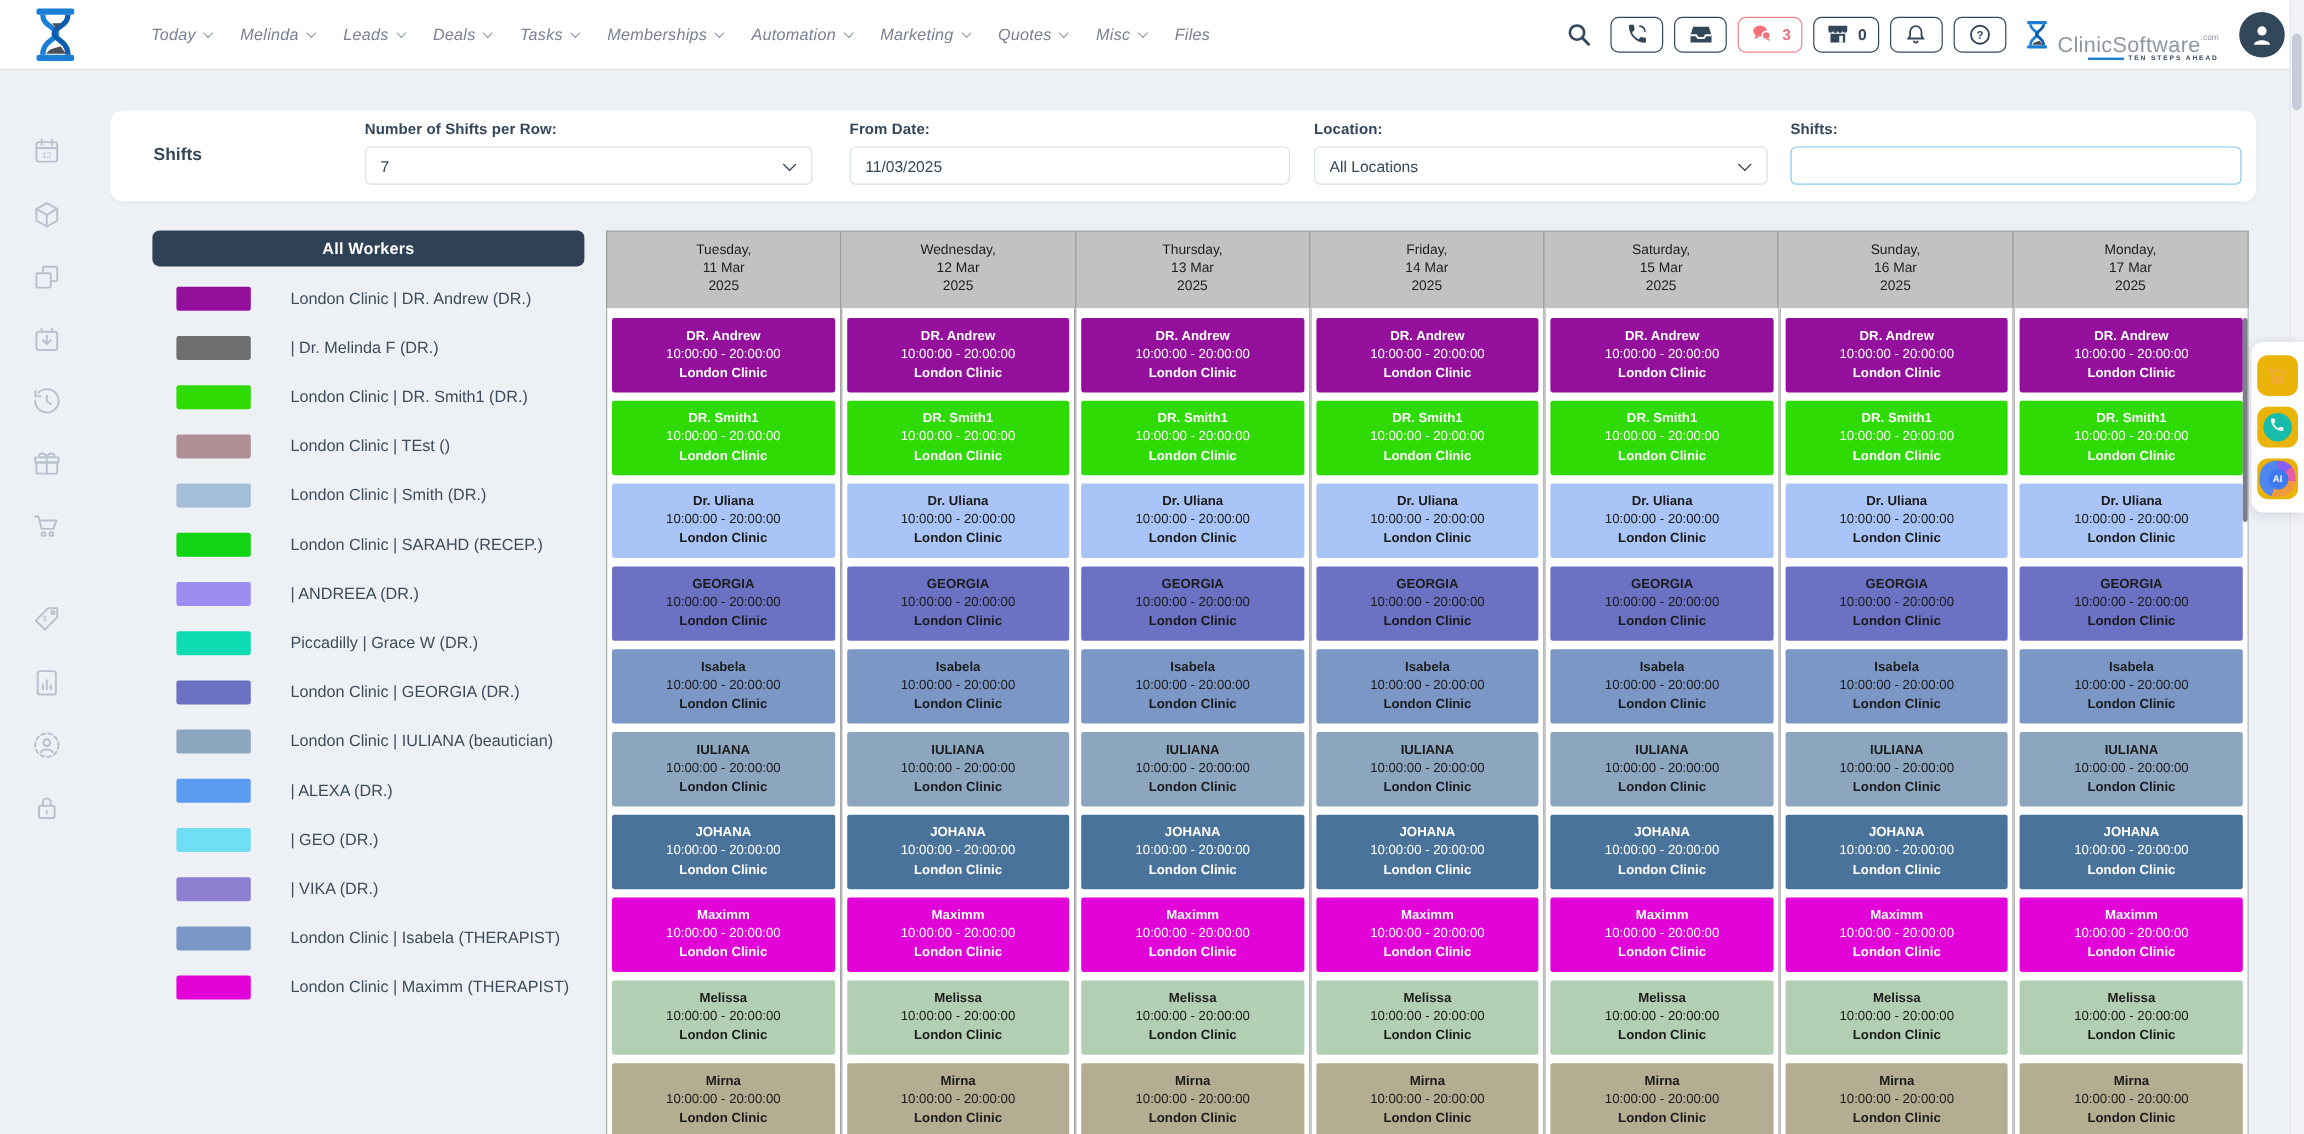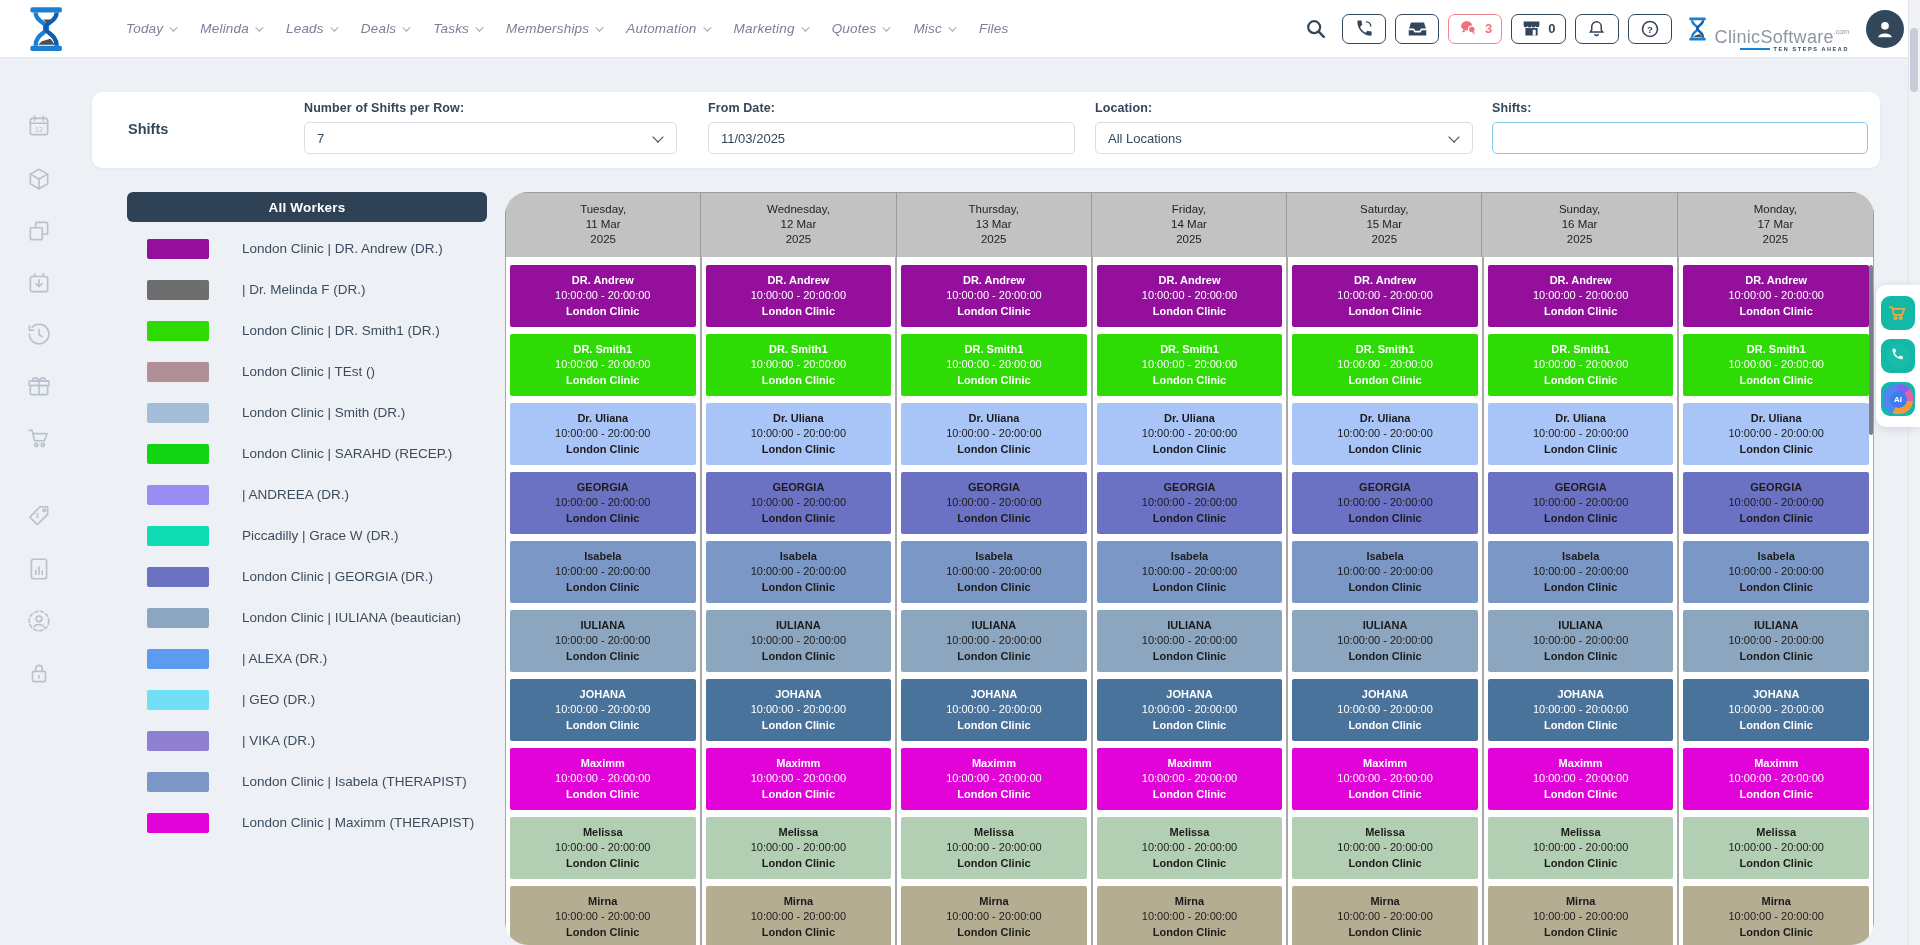--- a/index.html
+++ b/index.html
@@ -49,38 +49,38 @@
 
   
   .workers { position:absolute; left:127px; top:192px; width:360px; z-index:6; }
   .workers-header { height:30px; background:#2e4155; border-radius:6px; color:#fff; font-size:13.5px; font-weight:700; display:flex; align-items:center; justify-content:center; letter-spacing:.2px; }
   .worker-rows { padding-top:6px; }
   .worker-row { height:41px; display:flex; align-items:center; cursor:pointer; }
   .swatch { width:62px; height:20px; margin-left:20px; border-radius:2px; flex:0 0 auto; }
   .worker-label { margin-left:33px; font-size:13.5px; color:#3d4c5c; font-weight:500; white-space:nowrap; }
 
   
-  .calendar { position:absolute; left:505px; top:192px; width:1369px; bottom:0; z-index:6; overflow:hidden;border-radius:23px; }
+  .calendar { position:absolute; left:505px; top:192px; width:1369px; bottom:0; z-index:6; overflow:hidden; }
   .cal-header { display:grid; grid-template-columns:repeat(7,1fr); height:65px; background:#c2c2c2; border:1px solid #9b9b9b; border-bottom:none; }
   .cal-hcell { border-right:1px solid #9b9b9b; text-align:center; padding-top:9px; font-size:11.5px; color:#1e1e1e; line-height:15px; font-weight:500; }
   .cal-hcell:last-child { border-right:none; }
   .cal-body { position:absolute; top:65px; left:0; right:0; bottom:0; display:grid; grid-template-columns:repeat(7,1fr); }
   .cal-col { border-left:1px solid #a8a8a8; border-right:1px solid #a8a8a8; background:#fff; padding:0 4px; }
   .shift-block { height:62px; margin-top:7px; border-radius:2px; display:flex; flex-direction:column; justify-content:center; text-align:center; font-size:11px; line-height:15.5px; cursor:pointer; }
   .shift-block:first-child { margin-top:8px; }
   .shift-name { font-weight:700; }
   .shift-time { font-weight:400; }
   .shift-loc  { font-weight:600; }
   .cal-scroll-thumb { position:absolute; left:1869px; top:265px; width:4px; height:170px; background:#7c828c; border-radius:2px; z-index:8; }
 
   
   .page-scrollbar { position:absolute; top:0; bottom:0; right:0; width:12px; background:#f0f2f6; border-left:1px solid #e3e7ed; z-index:40; }
   .page-scroll-thumb { position:absolute; top:28px; right:2px; width:8px; height:64px; background:#c7cdd8; border-radius:4px; }
   .float-tools { position:absolute; right:0; top:285px; width:44px; padding:11px 0; background:#fff; border-radius:10px 0 0 10px; box-shadow:0 2px 10px rgba(40,50,70,.14); z-index:45; display:flex; flex-direction:column; align-items:center; gap:9px; }
-  .tool-sq { width:34px; height:34px; background:#14b8a6; border-radius:9px; display:flex; align-items:center; justify-content:center; cursor:pointer; }
+  .tool-sq { width:34px; height:34px; background:#eab308; border-radius:9px; display:flex; align-items:center; justify-content:center; cursor:pointer; }
   .ai-badge { width:30px; height:30px; border-radius:45%; background:conic-gradient(from 200deg,#4f86f0 0 45%,#8a5cf0 45% 58%,#e85da8 58% 72%,#f09a3e 72% 100%); display:flex; align-items:center; justify-content:center; }
   .ai-core { width:17px; height:17px; border-radius:50%; background:#3f7bf0; color:#fff; font-size:8px; font-weight:700; display:flex; align-items:center; justify-content:center; }
 </style>
 </head>
 <body>
 
 <div class="top-header">
   <svg class="app-logo" viewBox="0 0 48 52">
     <rect x="5" y="1" width="36" height="6" rx="2" fill="#1b7fd6"></rect>
     <rect x="5" y="45" width="36" height="6" rx="2" fill="#1b7fd6"></rect>

